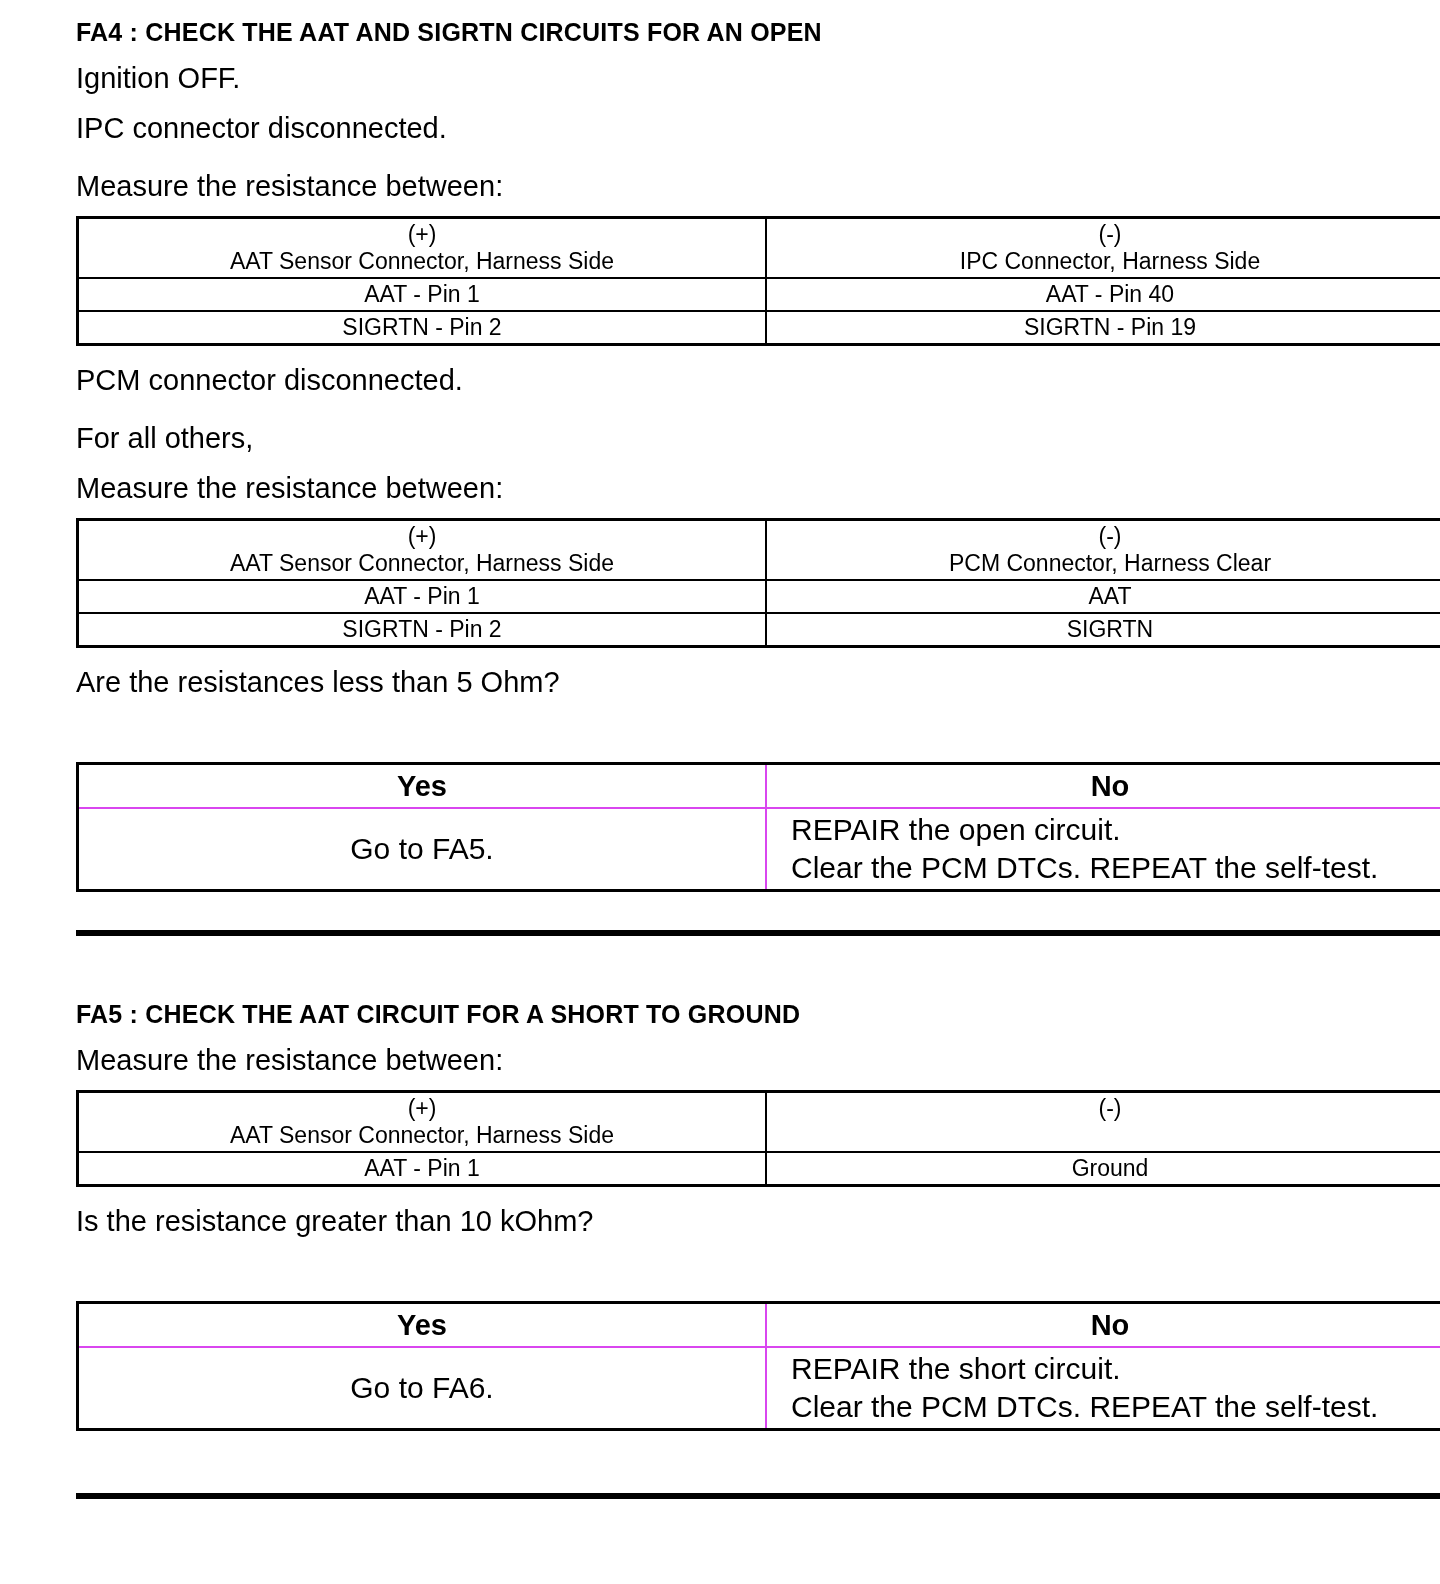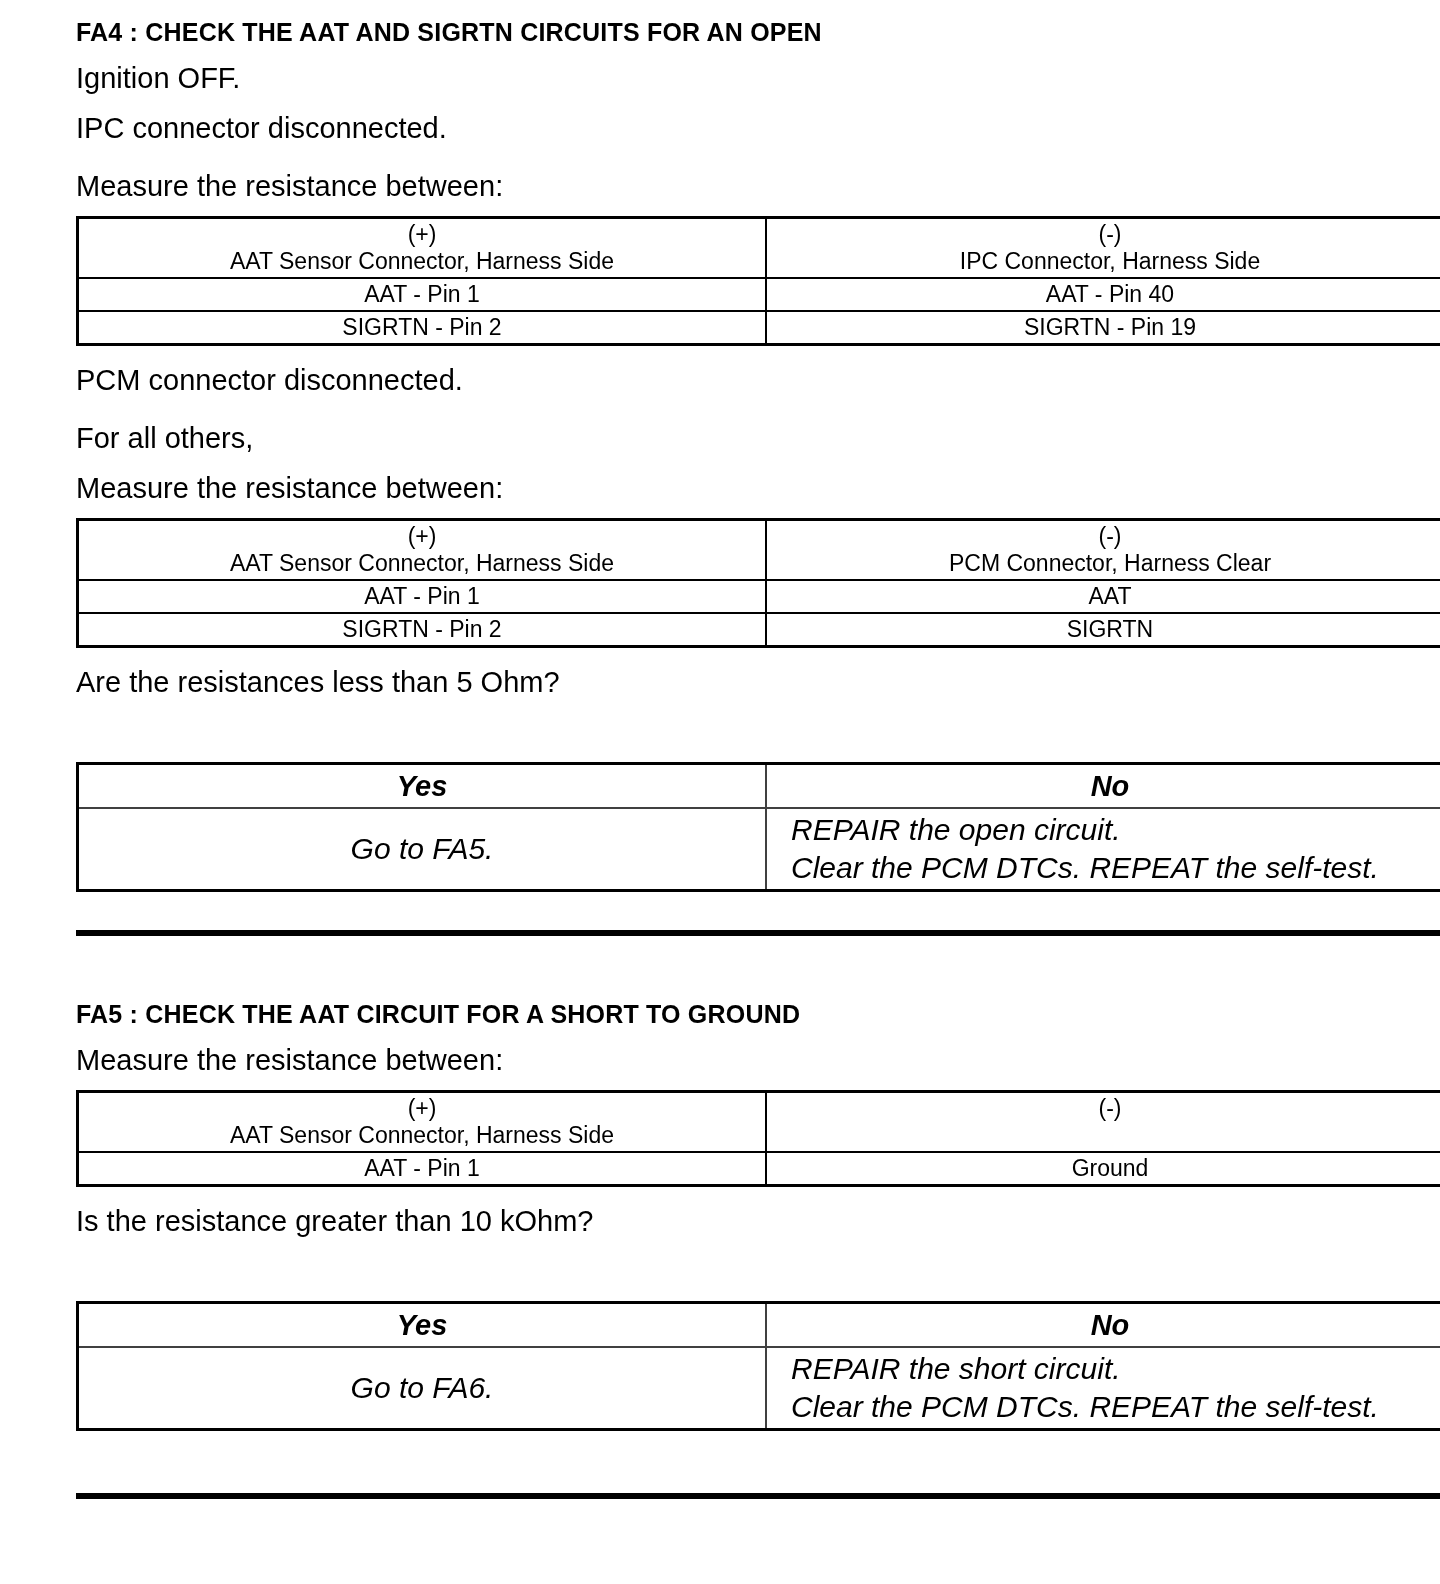--- a/index.html
+++ b/index.html
@@ -54,24 +54,23 @@
     box-sizing: border-box;
   }
   table.spec col.half { width: 50%; }
   table.decision {
     width: 100%;
     border-collapse: collapse;
     border: 3px solid #000;
     table-layout: fixed;
   }
   table.decision td {
-    border: 2px solid #404040;
+    border: 2px solid #d946ef;
     padding: 2px 8px;
     box-sizing: border-box;
-    font-style: italic;
   }
   table.decision td.hdr {
     font-size: 29px;
     line-height: 38px;
     font-weight: bold;
     text-align: center;
   }
   table.decision td.yes-cell {
     font-size: 30px;
     text-align: center;

